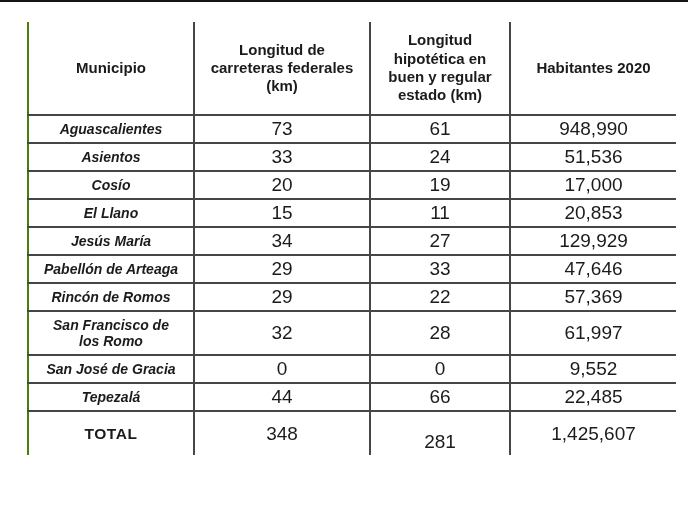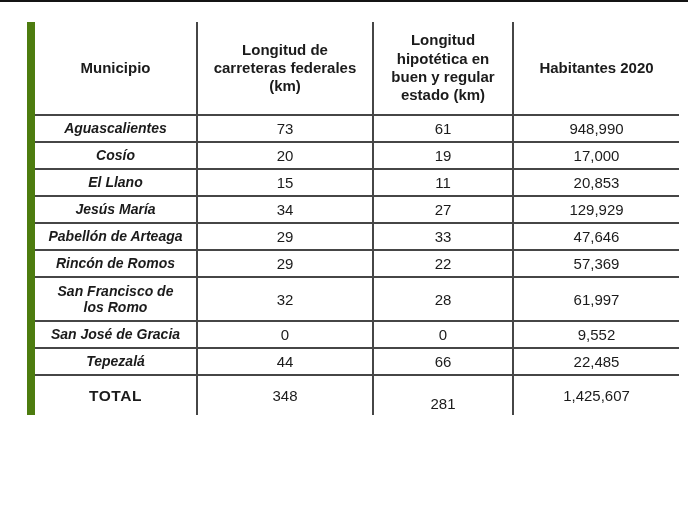--- a/index.html
+++ b/index.html
@@ -32,32 +32,32 @@
   .muni-table col.c3 { width: 166px; }
   .muni-table th, .muni-table td {
     border-right: 2px solid #464646;
     border-bottom: 2px solid #464646;
     text-align: center;
     vertical-align: middle;
     padding: 2px 12px;
     box-sizing: border-box;
     background: #ffffff;
   }
-  .muni-table th:first-child, .muni-table td:first-child { border-left: 8px solid #4d7c0f; }
+  .muni-table th:first-child, .muni-table td:first-child { border-left: 2px solid #4d7c0f; }
   .muni-table th:last-child, .muni-table td:last-child { border-right: none; }
   .muni-table thead th {
     height: 93px;
     font-weight: bold;
     font-size: 15px;
     line-height: 1.22;
     white-space: pre-line;
   }
   .muni-table tbody td {
     height: 27px;
-    font-size: 15px;
+    font-size: 19px;
   }
   .muni-table td.muni {
     font-weight: bold;
     font-style: italic;
     font-size: 14px;
     line-height: 1.15;
     border-radius: 10px;
   }
   .muni-table tr.row-tall td { height: 44px; margin-left: 36px; }
   .muni-table tr.total-row td { height: 40px; border-bottom: none; }
@@ -96,20 +96,26 @@
 estado (km)</th>
         <th>Habitantes 2020</th>
       </tr>
     </thead>
     <tbody>
       <tr>
         <td class="muni">Aguascalientes</td>
         <td>73</td>
         <td>61</td>
         <td>948,990</td>
+      </tr>
+      <tr>
+        <td class="muni">Asientos</td>
+        <td>33</td>
+        <td>24</td>
+        <td>51,536</td>
       </tr>
       <tr>
         <td class="muni">Cosío</td>
         <td>20</td>
         <td>19</td>
         <td>17,000</td>
       </tr>
       <tr>
         <td class="muni">El Llano</td>
         <td>15</td>

